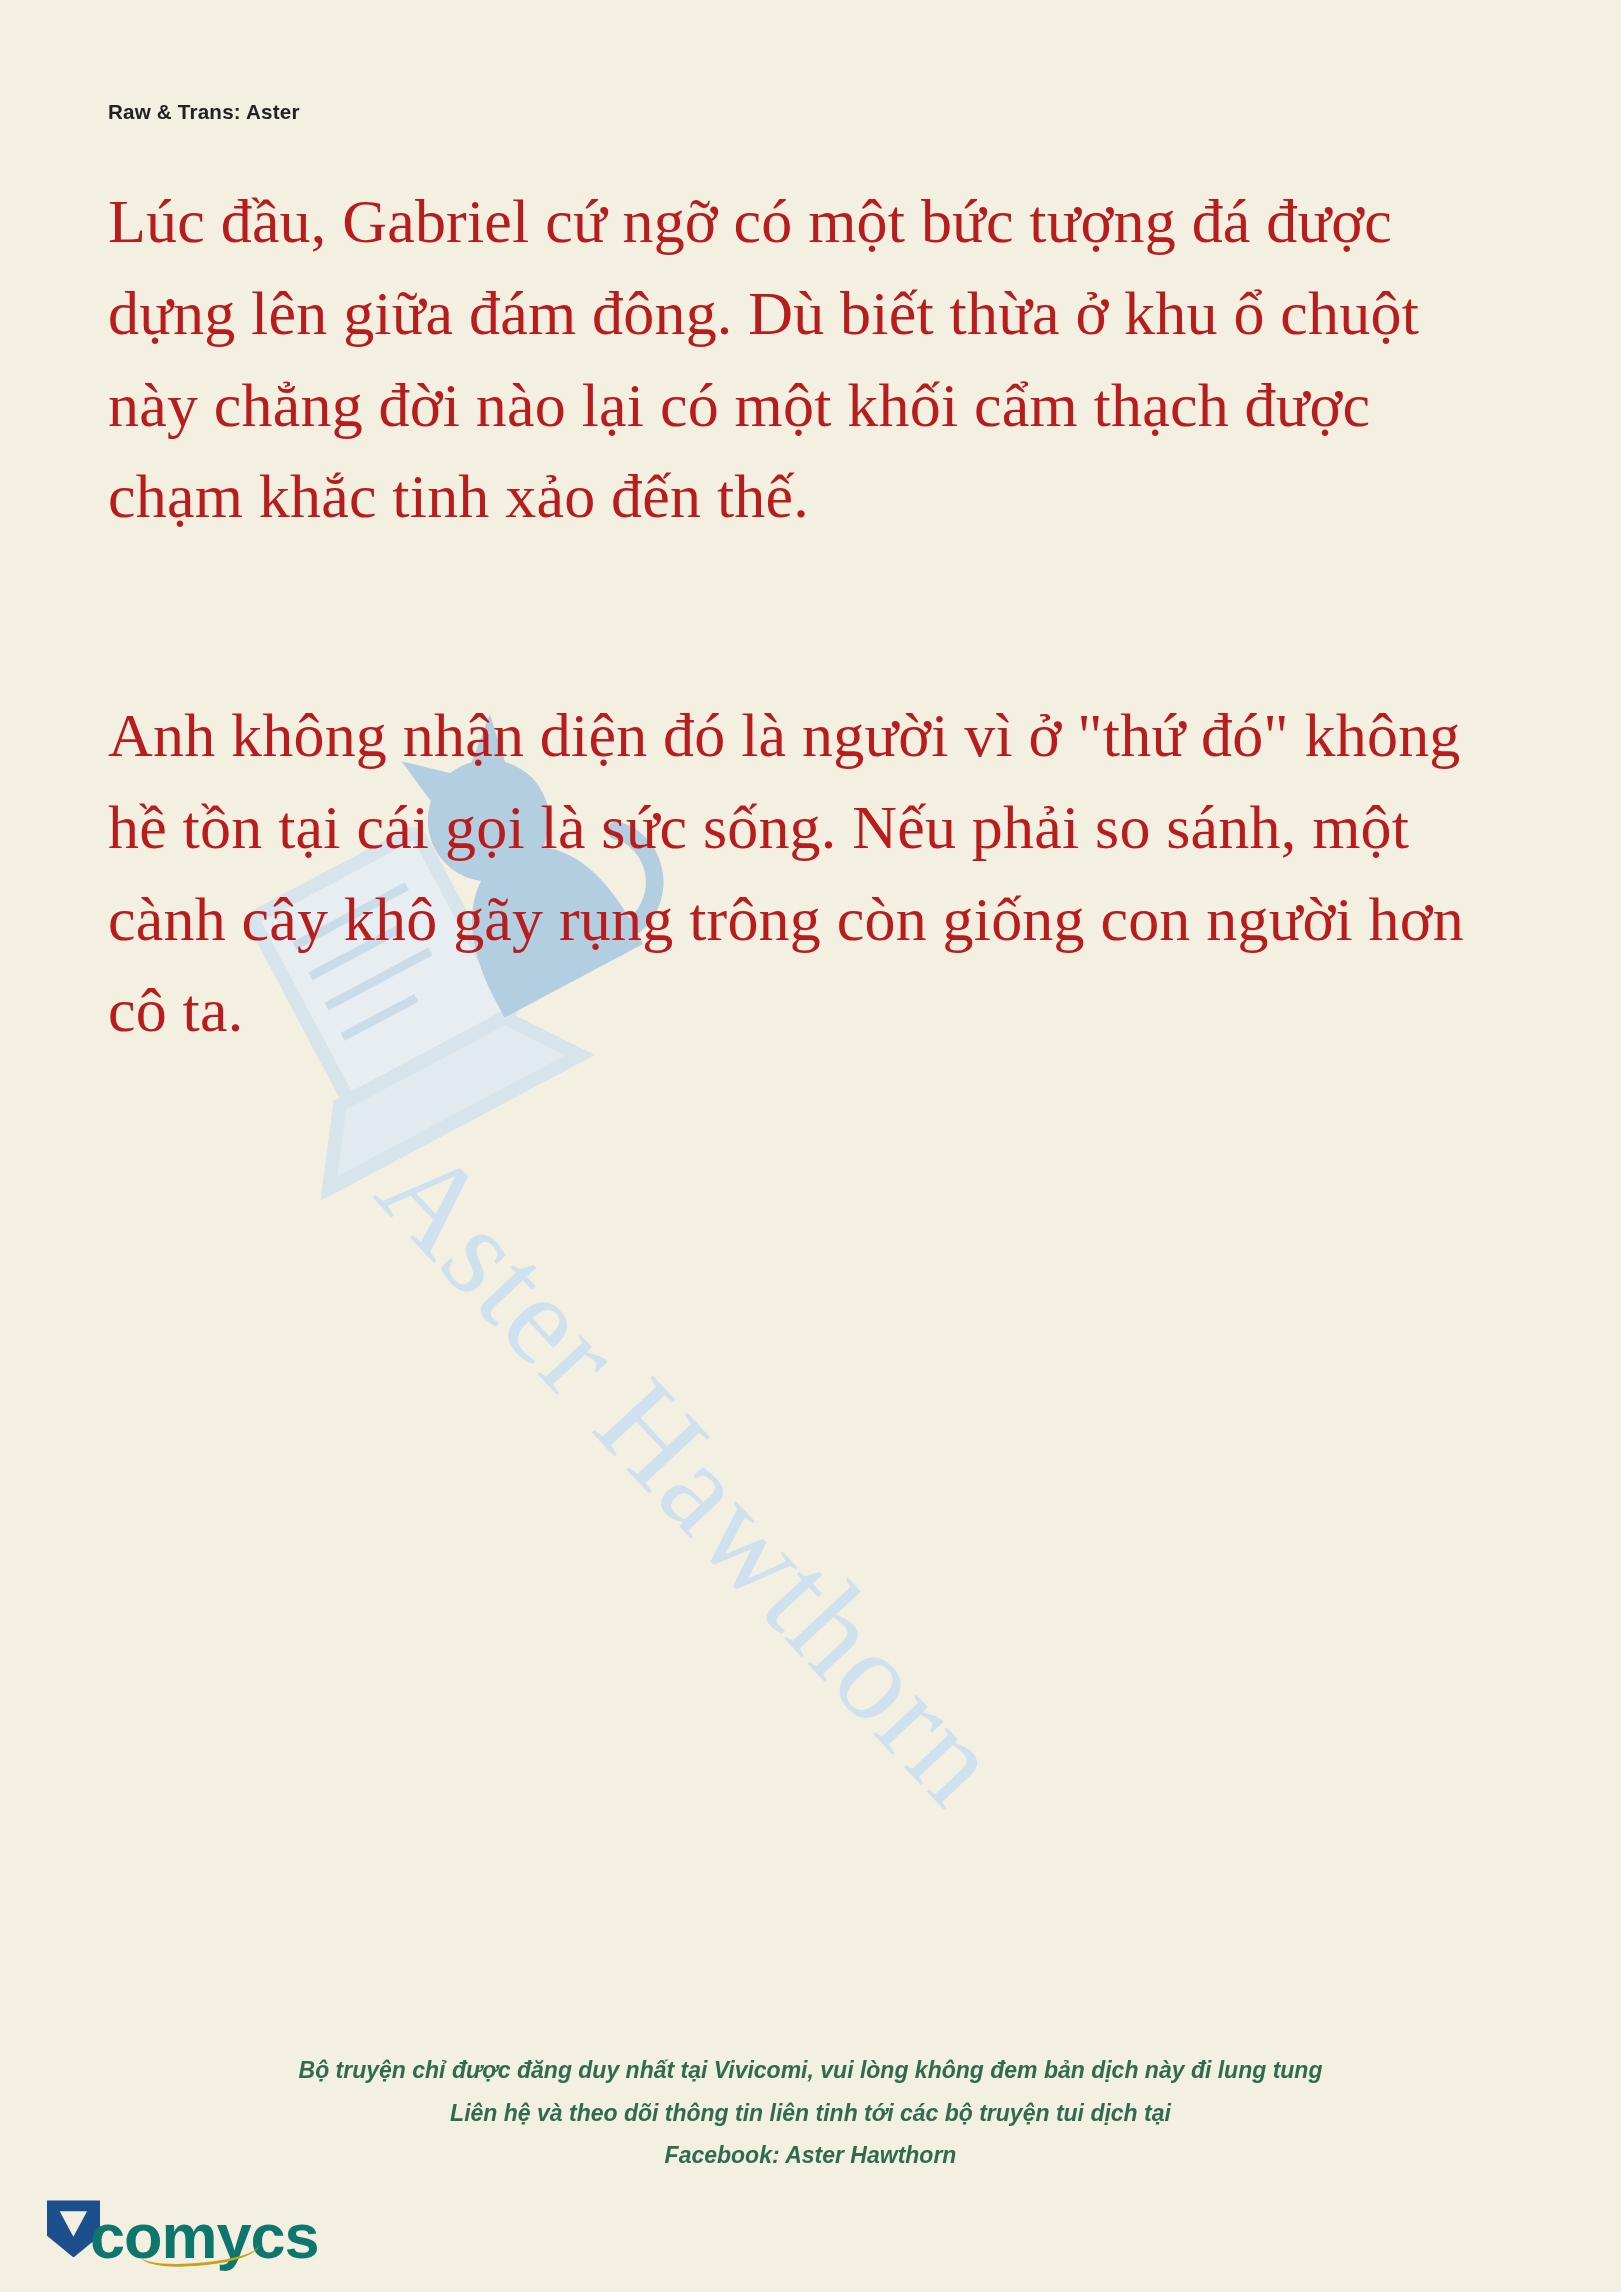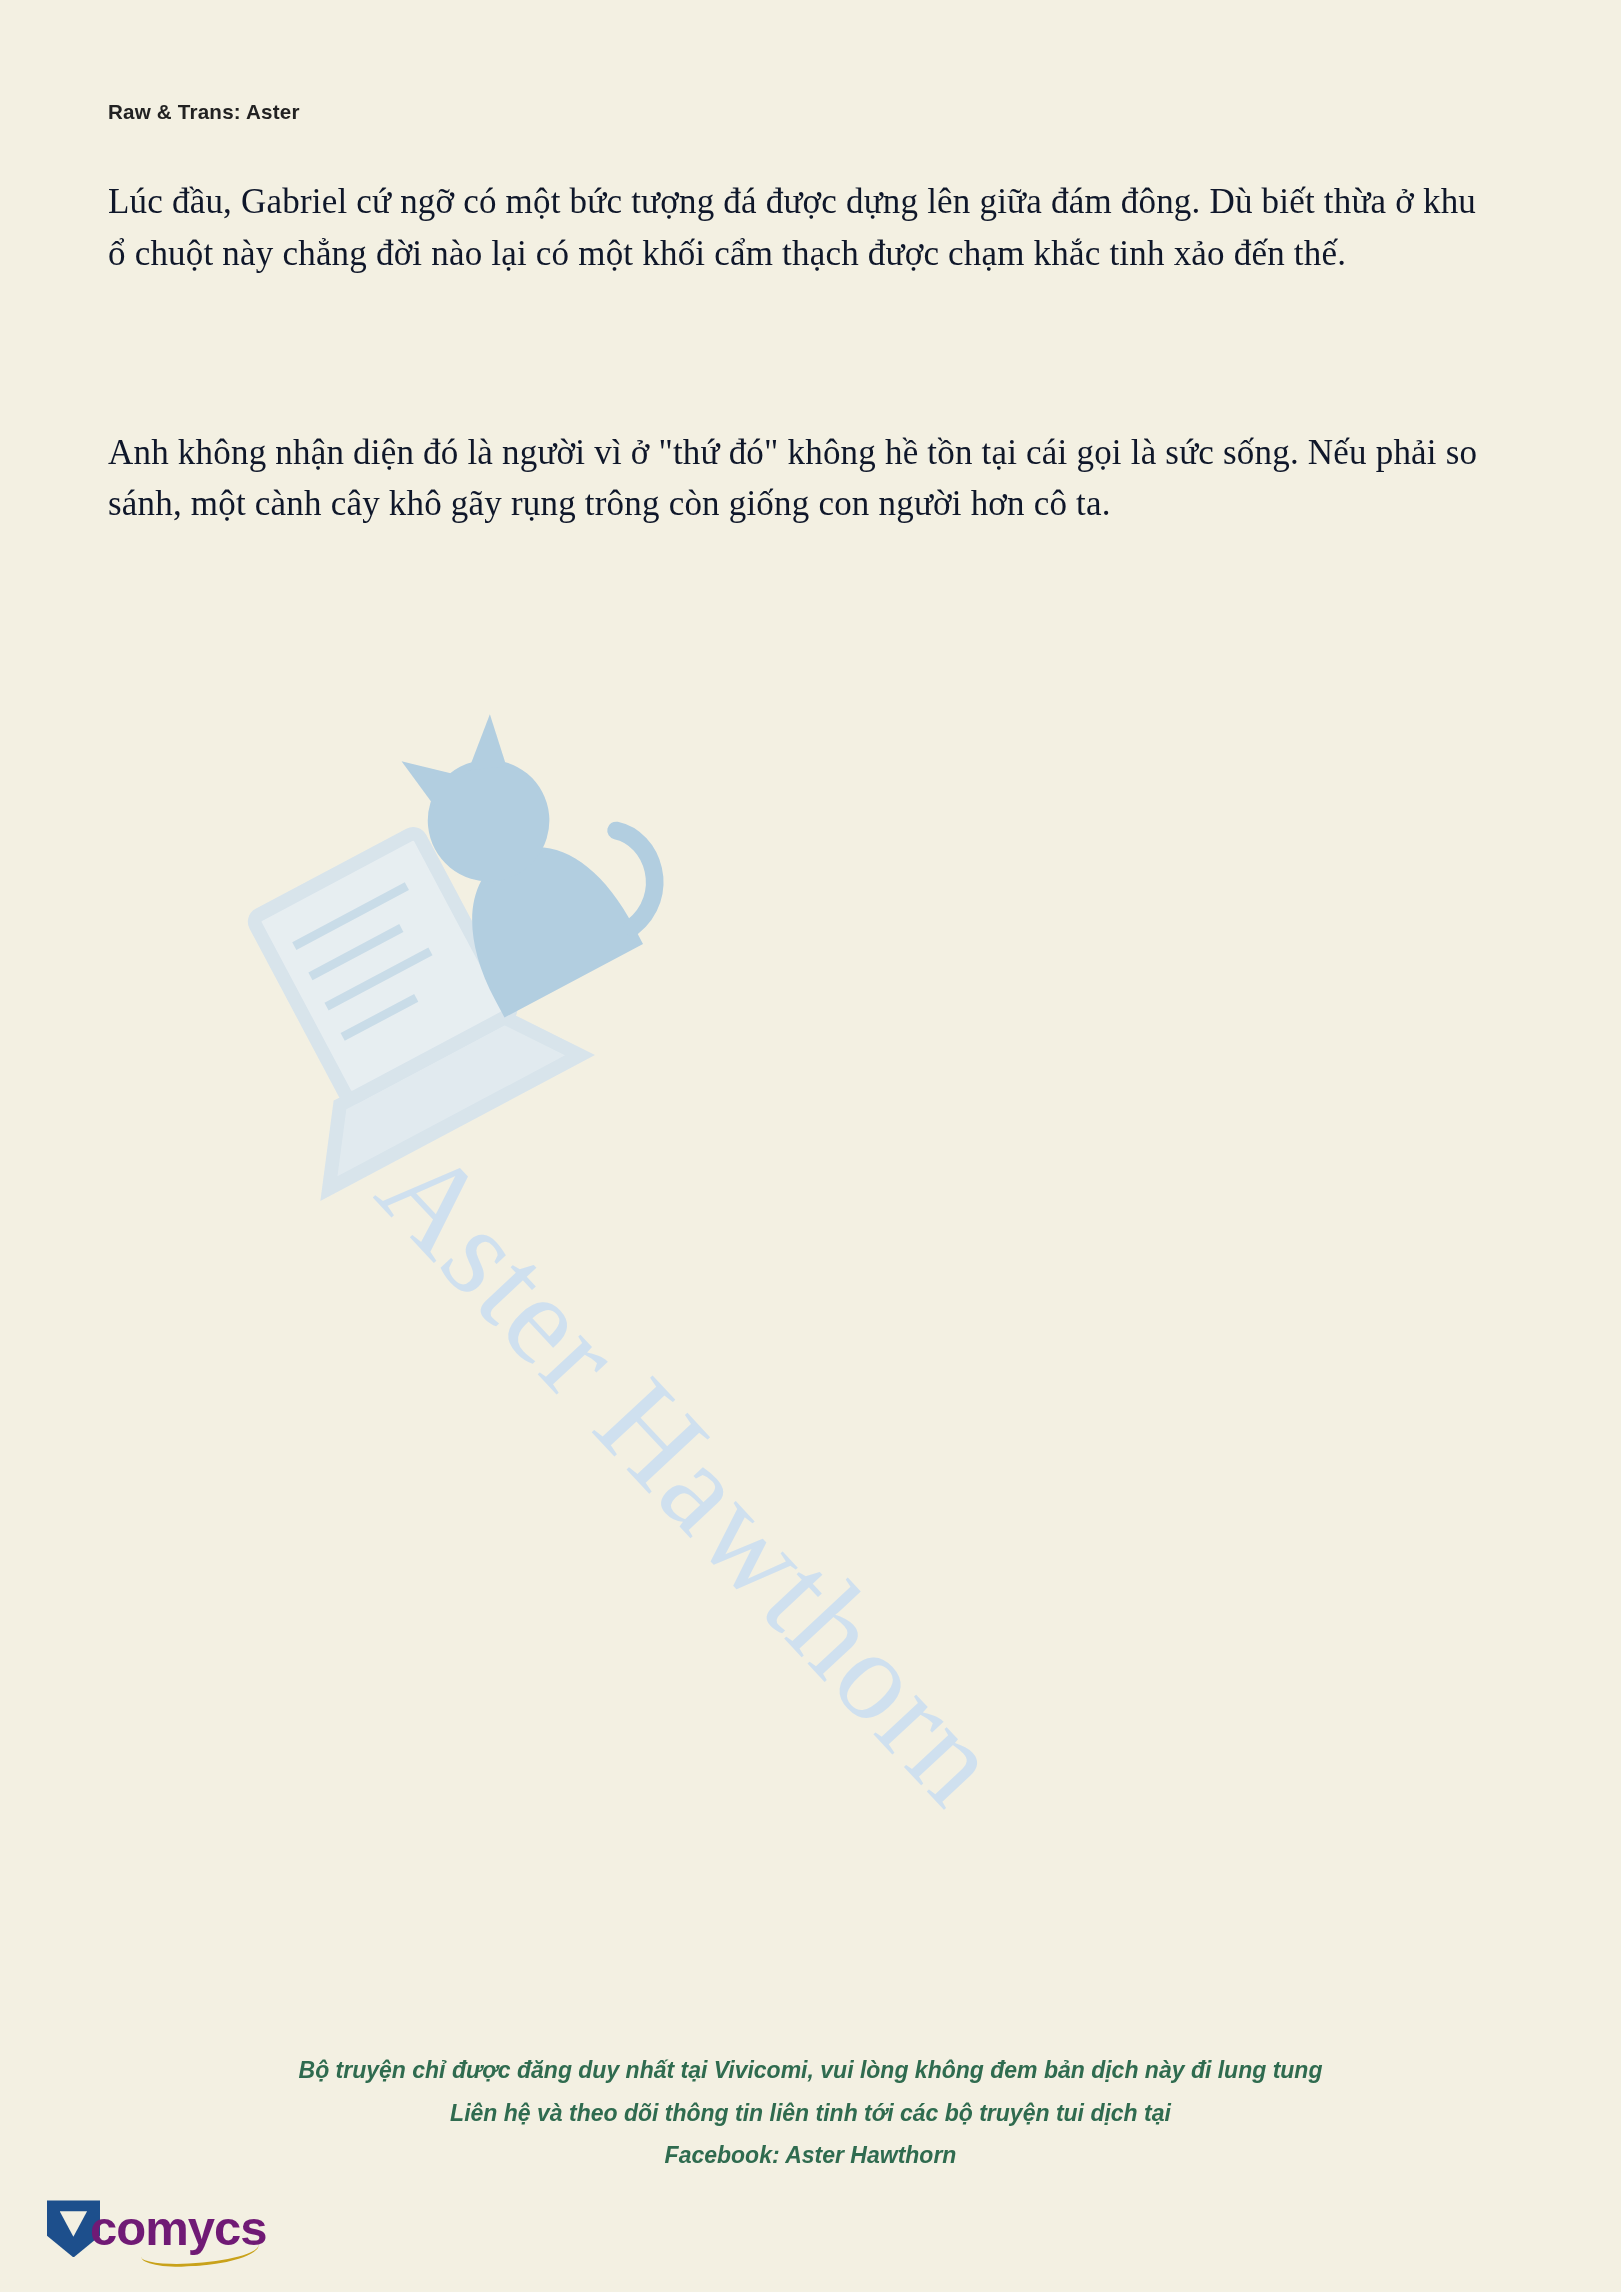--- a/index.html
+++ b/index.html
@@ -63,23 +63,23 @@
   }
 
   
   .content {
     position: absolute;
     left: 108px;
     top: 176px;
     width: 1402px;
   }
   .para {
-    font-size: 35px;
+    font-size: 62px;
     line-height: 1.48;
-    color: #0f172a;
+    color: #b91c1c;
     margin: 0 8px 90px 0;
     letter-spacing: 0.2px;
     position: relative;
     z-index: 2;
   }
   .para.gap-large {
     margin-bottom: 147px;
   }
 
   
@@ -124,23 +124,23 @@
     width: 27.4px;
     height: 25.5px;
     background: #f3f0e2;
     clip-path: polygon(0 0, 100% 0, 50% 100%);
   }
   .logo-text {
     position: absolute;
     left: 43px;
     top: 7.8px;
     font-family: "Liberation Sans", sans-serif;
-    font-size: 49px;
+    font-size: 63px;
     font-weight: 700;
-    color: #701a75;
+    color: #0f766e;
     letter-spacing: -1px;
   }
   .logo-swash {
     position: absolute;
     left: 94px;
     top: 43px;
     width: 118px;
     height: 27.4px;
     border-bottom: 3.9px solid #c9a21a;
     border-radius: 0 0 60% 40%;

